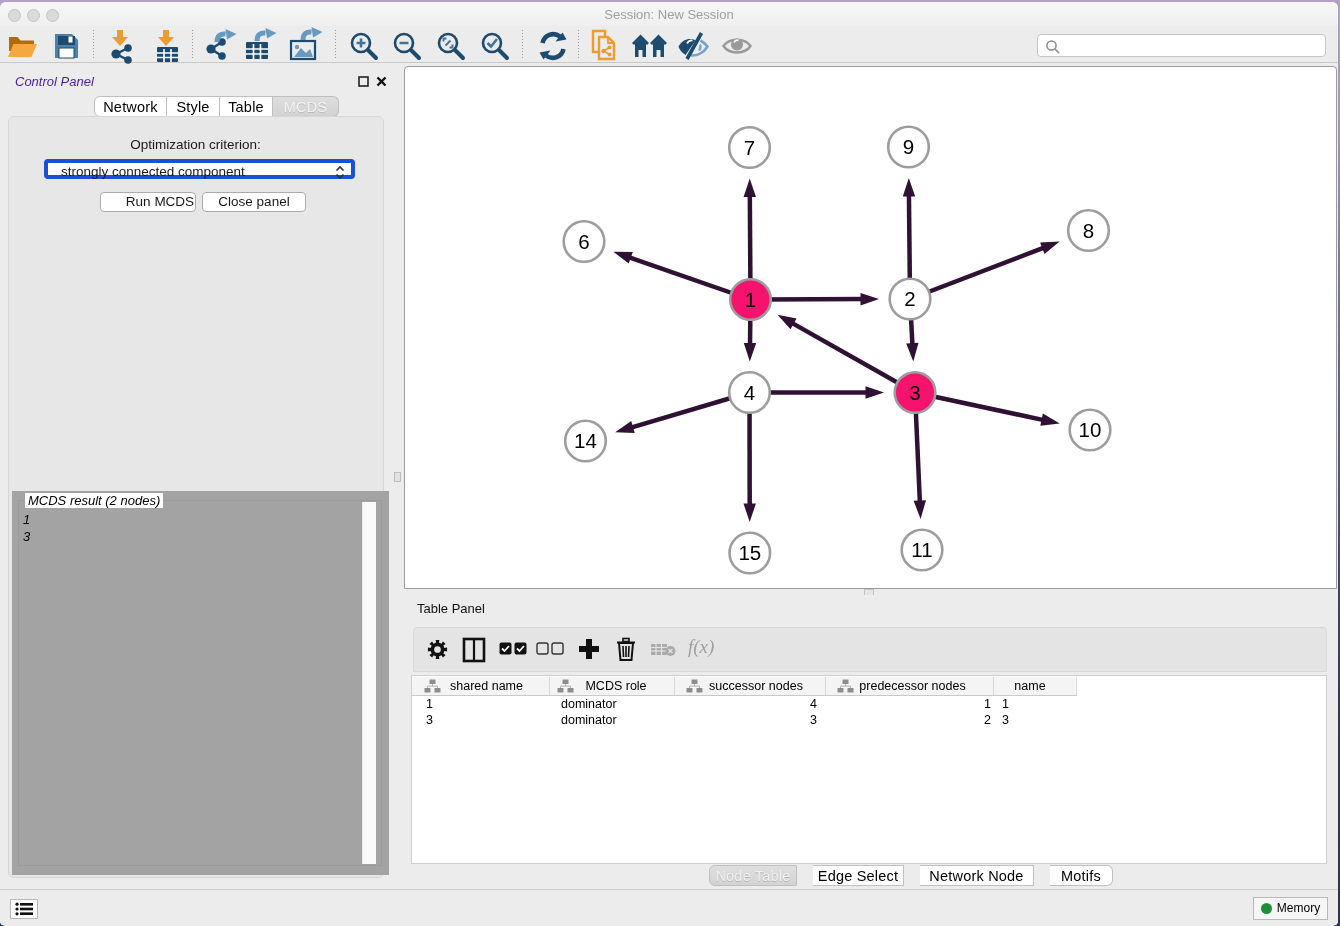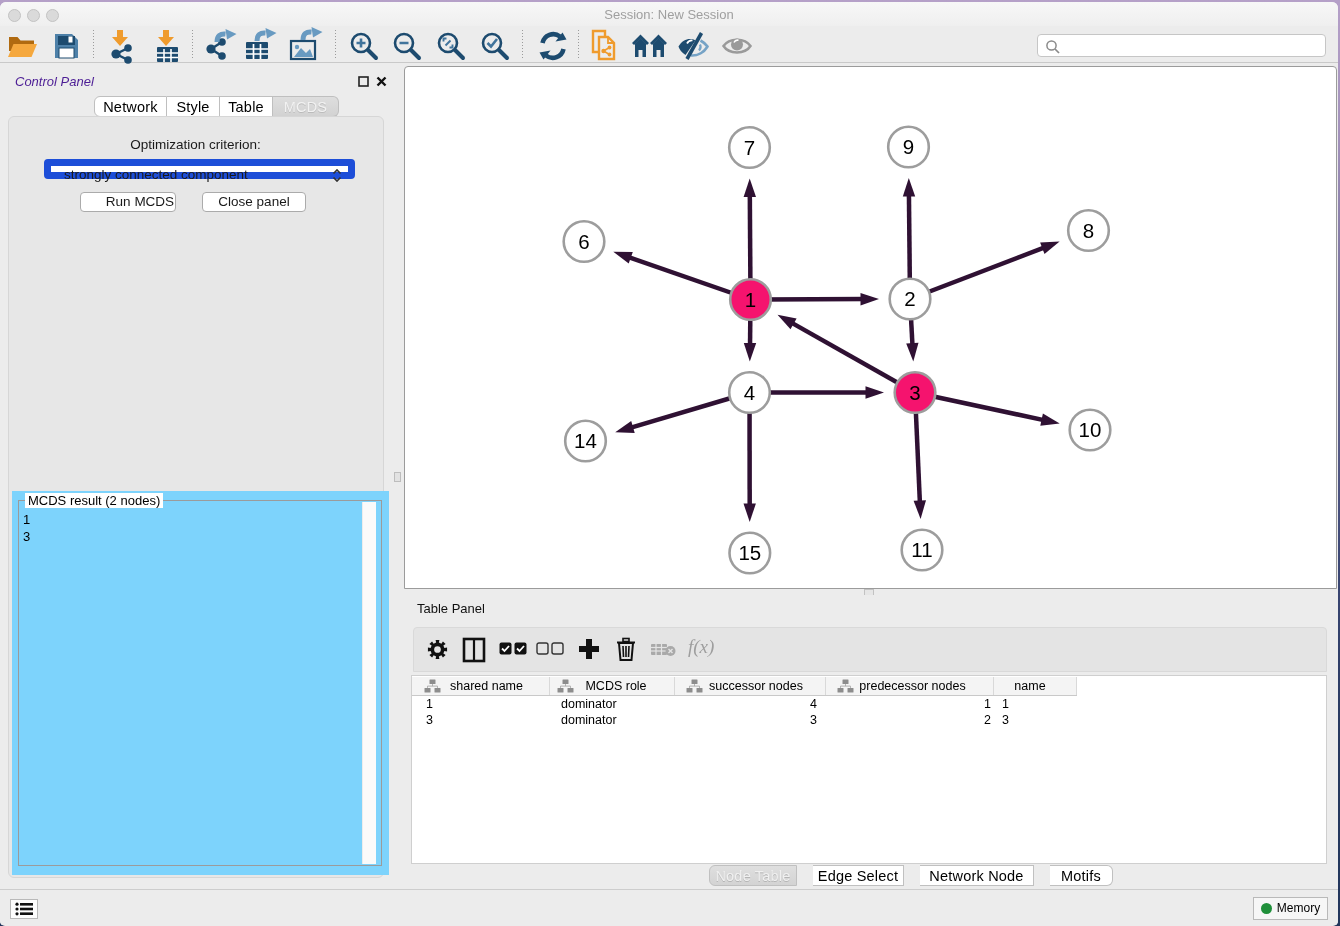--- a/index.html
+++ b/index.html
@@ -18,24 +18,24 @@
 #search{position:absolute;left:1037px;top:32px;width:289px;height:23px;background:#fff;border:1px solid #c6c6c6;border-radius:4px;box-sizing:border-box;}
 
 #cp{position:absolute;left:0;top:63px;width:391px;height:826px;background:#ececec;}
 #cp .hdr{position:absolute;left:15px;top:9px;font-size:13px;color:#4c1d95;font-style:italic;}
 .tabrow{position:absolute;top:31px;left:78px;height:21px;display:flex;font-size:14.5px;letter-spacing:0.2px;}
 .tabrow .tab{border:1px solid #bfbfbf;border-left:none;background:#fff;color:#000;display:flex;align-items:center;justify-content:center;box-sizing:border-box;}
 .tabrow .tab:first-child{border-left:1px solid #bfbfbf;border-radius:6px 0 0 6px;}
 .tabrow .tab.sel{background:linear-gradient(#dedede,#d2d2d2);color:#f2f2f2;text-shadow:0 1px 0 #bbb;border-radius:0 6px 6px 0;}
 #cpbody{position:absolute;left:8px;top:51px;width:376px;height:762px;background:#e7e7e7;border:1px solid #d6d6d6;border-radius:6px;box-sizing:border-box;}
 #optlab{position:absolute;left:0;top:72px;width:391px;text-align:center;font-size:13.5px;color:#1a1a1a;}
-#combo{position:absolute;left:44px;top:94px;width:311px;height:20px;background:#fff;border:7px solid #1d4ed8;border-radius:4px;box-sizing:border-box;font-size:13.5px;color:#1a1a1a;line-height:18px;padding-left:13px;}
+#combo{position:absolute;left:44px;top:94px;width:311px;height:20px;background:#fff;border:4px solid #1d4ed8;border-radius:4px;box-sizing:border-box;font-size:13.5px;color:#1a1a1a;line-height:18px;padding-left:13px;}
 
 .btn{position:absolute;top:127px;height:20px;background:#fff;border:1px solid #ababab;border-radius:4px;box-sizing:border-box;font-size:13.5px;color:#1a1a1a;text-align:center;line-height:17px;}
-#mcdswrap{position:absolute;left:12px;top:426px;width:377px;height:384px;background:#7dd3fc;}
+#mcdswrap{position:absolute;left:12px;top:426px;width:377px;height:384px;background:#a3a3a3;font-style:italic;}
 #fs{position:absolute;left:6px;top:9px;width:364px;height:366px;border:1px solid #9b9b9b;box-sizing:border-box;}
 #fslegend{position:absolute;left:6px;top:-8px;background:#fff;padding:0 3px;font-size:13px;color:#000;}
 #fs .first{margin-top:11px;}
 #fs .itm{font-size:13px;color:#000;margin-left:4px;line-height:16.5px;}
 #fs .sb{position:absolute;right:5px;top:1px;width:13px;height:362px;background:#fafafa;border-left:1px solid #ececec;}
 
 #vdiv{position:absolute;left:391px;top:63px;width:13px;height:826px;background:#ececec;}
 #vdiv .grip{position:absolute;left:3px;top:407px;width:7px;height:10px;background:#e2e2e2;border:1px solid #bdbdbd;box-sizing:border-box;}
 
 #nw{position:absolute;left:404px;top:64px;width:933px;height:523px;background:#fff;border:1px solid #9b9b9b;border-radius:4px 4px 0 0;box-sizing:border-box;}
@@ -234,21 +234,21 @@
   <div class="tab" style="width:73px;margin-left:16px;">Network</div>
   <div class="tab" style="width:53px;">Style</div>
   <div class="tab" style="width:53px;">Table</div>
   <div class="tab sel" style="width:66px;">MCDS</div>
  </div>
  <div id="cpbody"></div>
  <div id="optlab">Optimization criterion:</div>
  <div id="combo">strongly connected component<svg style="position:absolute;right:6px;top:3px;" width="10" height="13" viewBox="0 0 10 13">
           <path d="M1.5 4.5 L5 1 L8.5 4.5 M1.5 8.5 L5 12 L8.5 8.5" fill="none" stroke="#333" stroke-width="1.7"></path>
         </svg></div>
- <div class="btn" style="left:80px;width:96px;padding-left:24px;">Run MCDS</div>
+ <div class="btn" style="left:100px;width:96px;padding-left:24px;">Run MCDS</div>
  <div class="btn" style="left:202px;width:104px;">Close panel</div>
  <div id="mcdswrap">
   <div id="fs">
    <div id="fslegend">MCDS result (2 nodes)</div>
    <div class="itm first">1</div>
    <div class="itm">3</div>
    <div class="sb"></div>
   </div>
  </div>
 </div>

